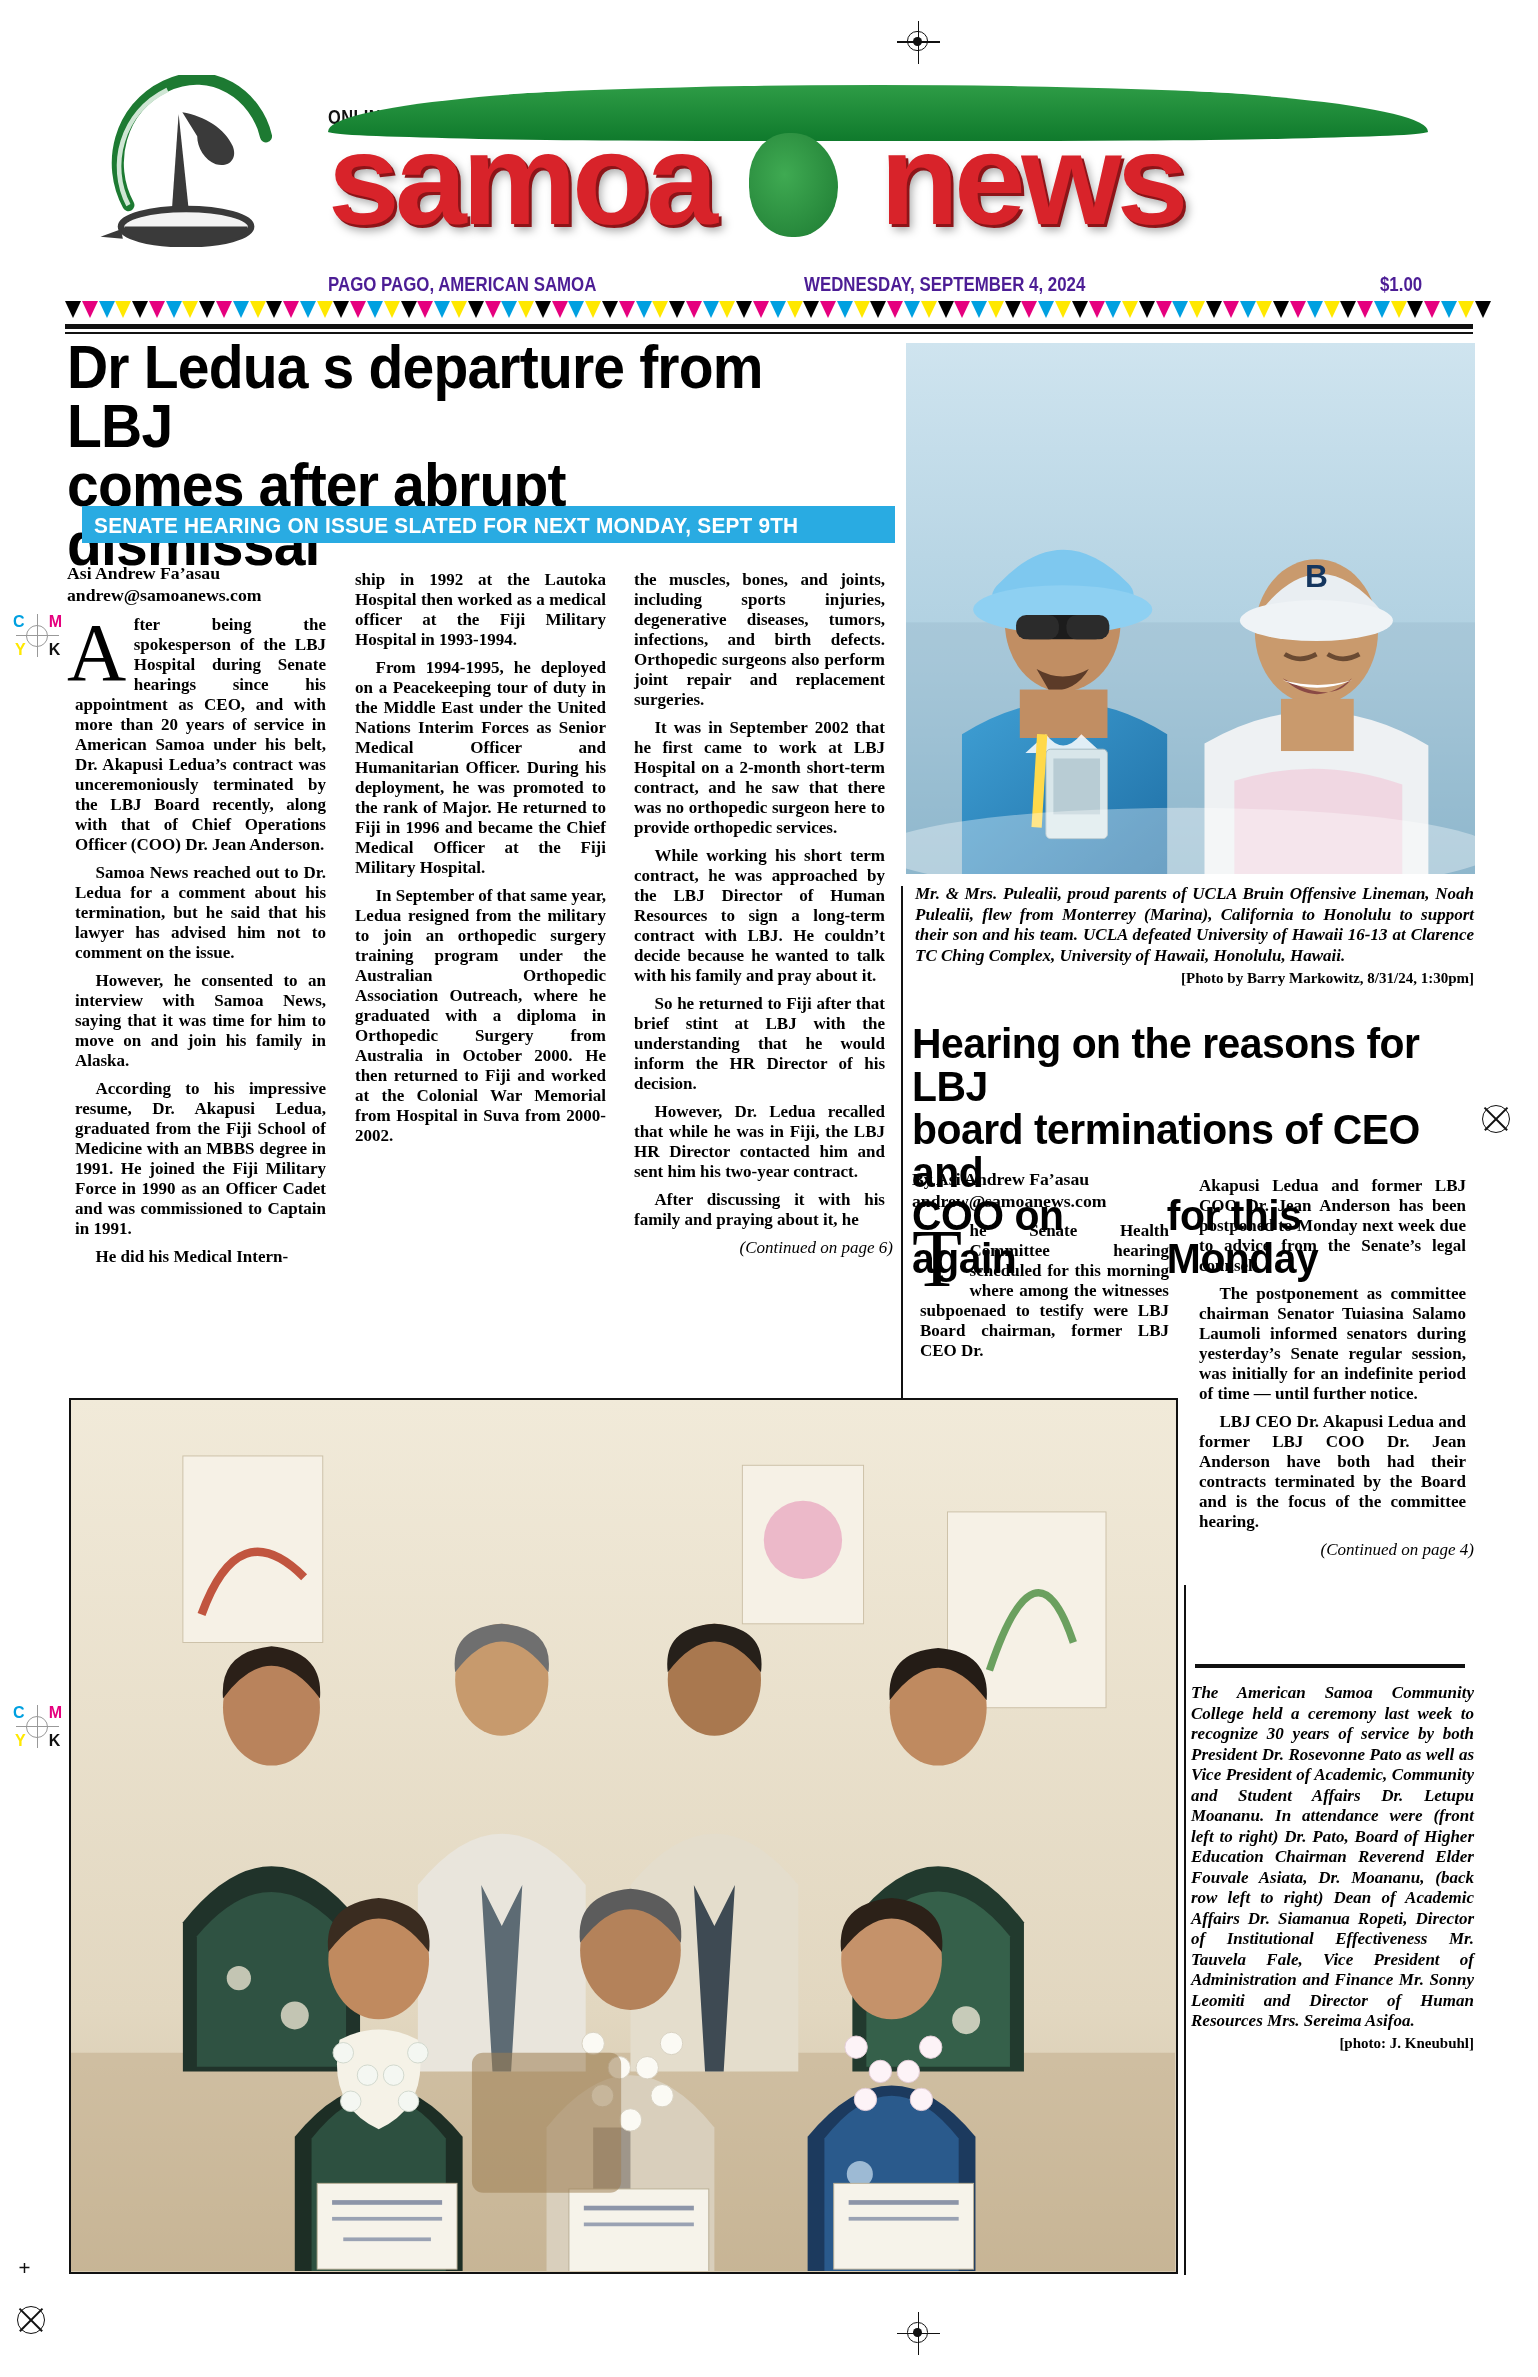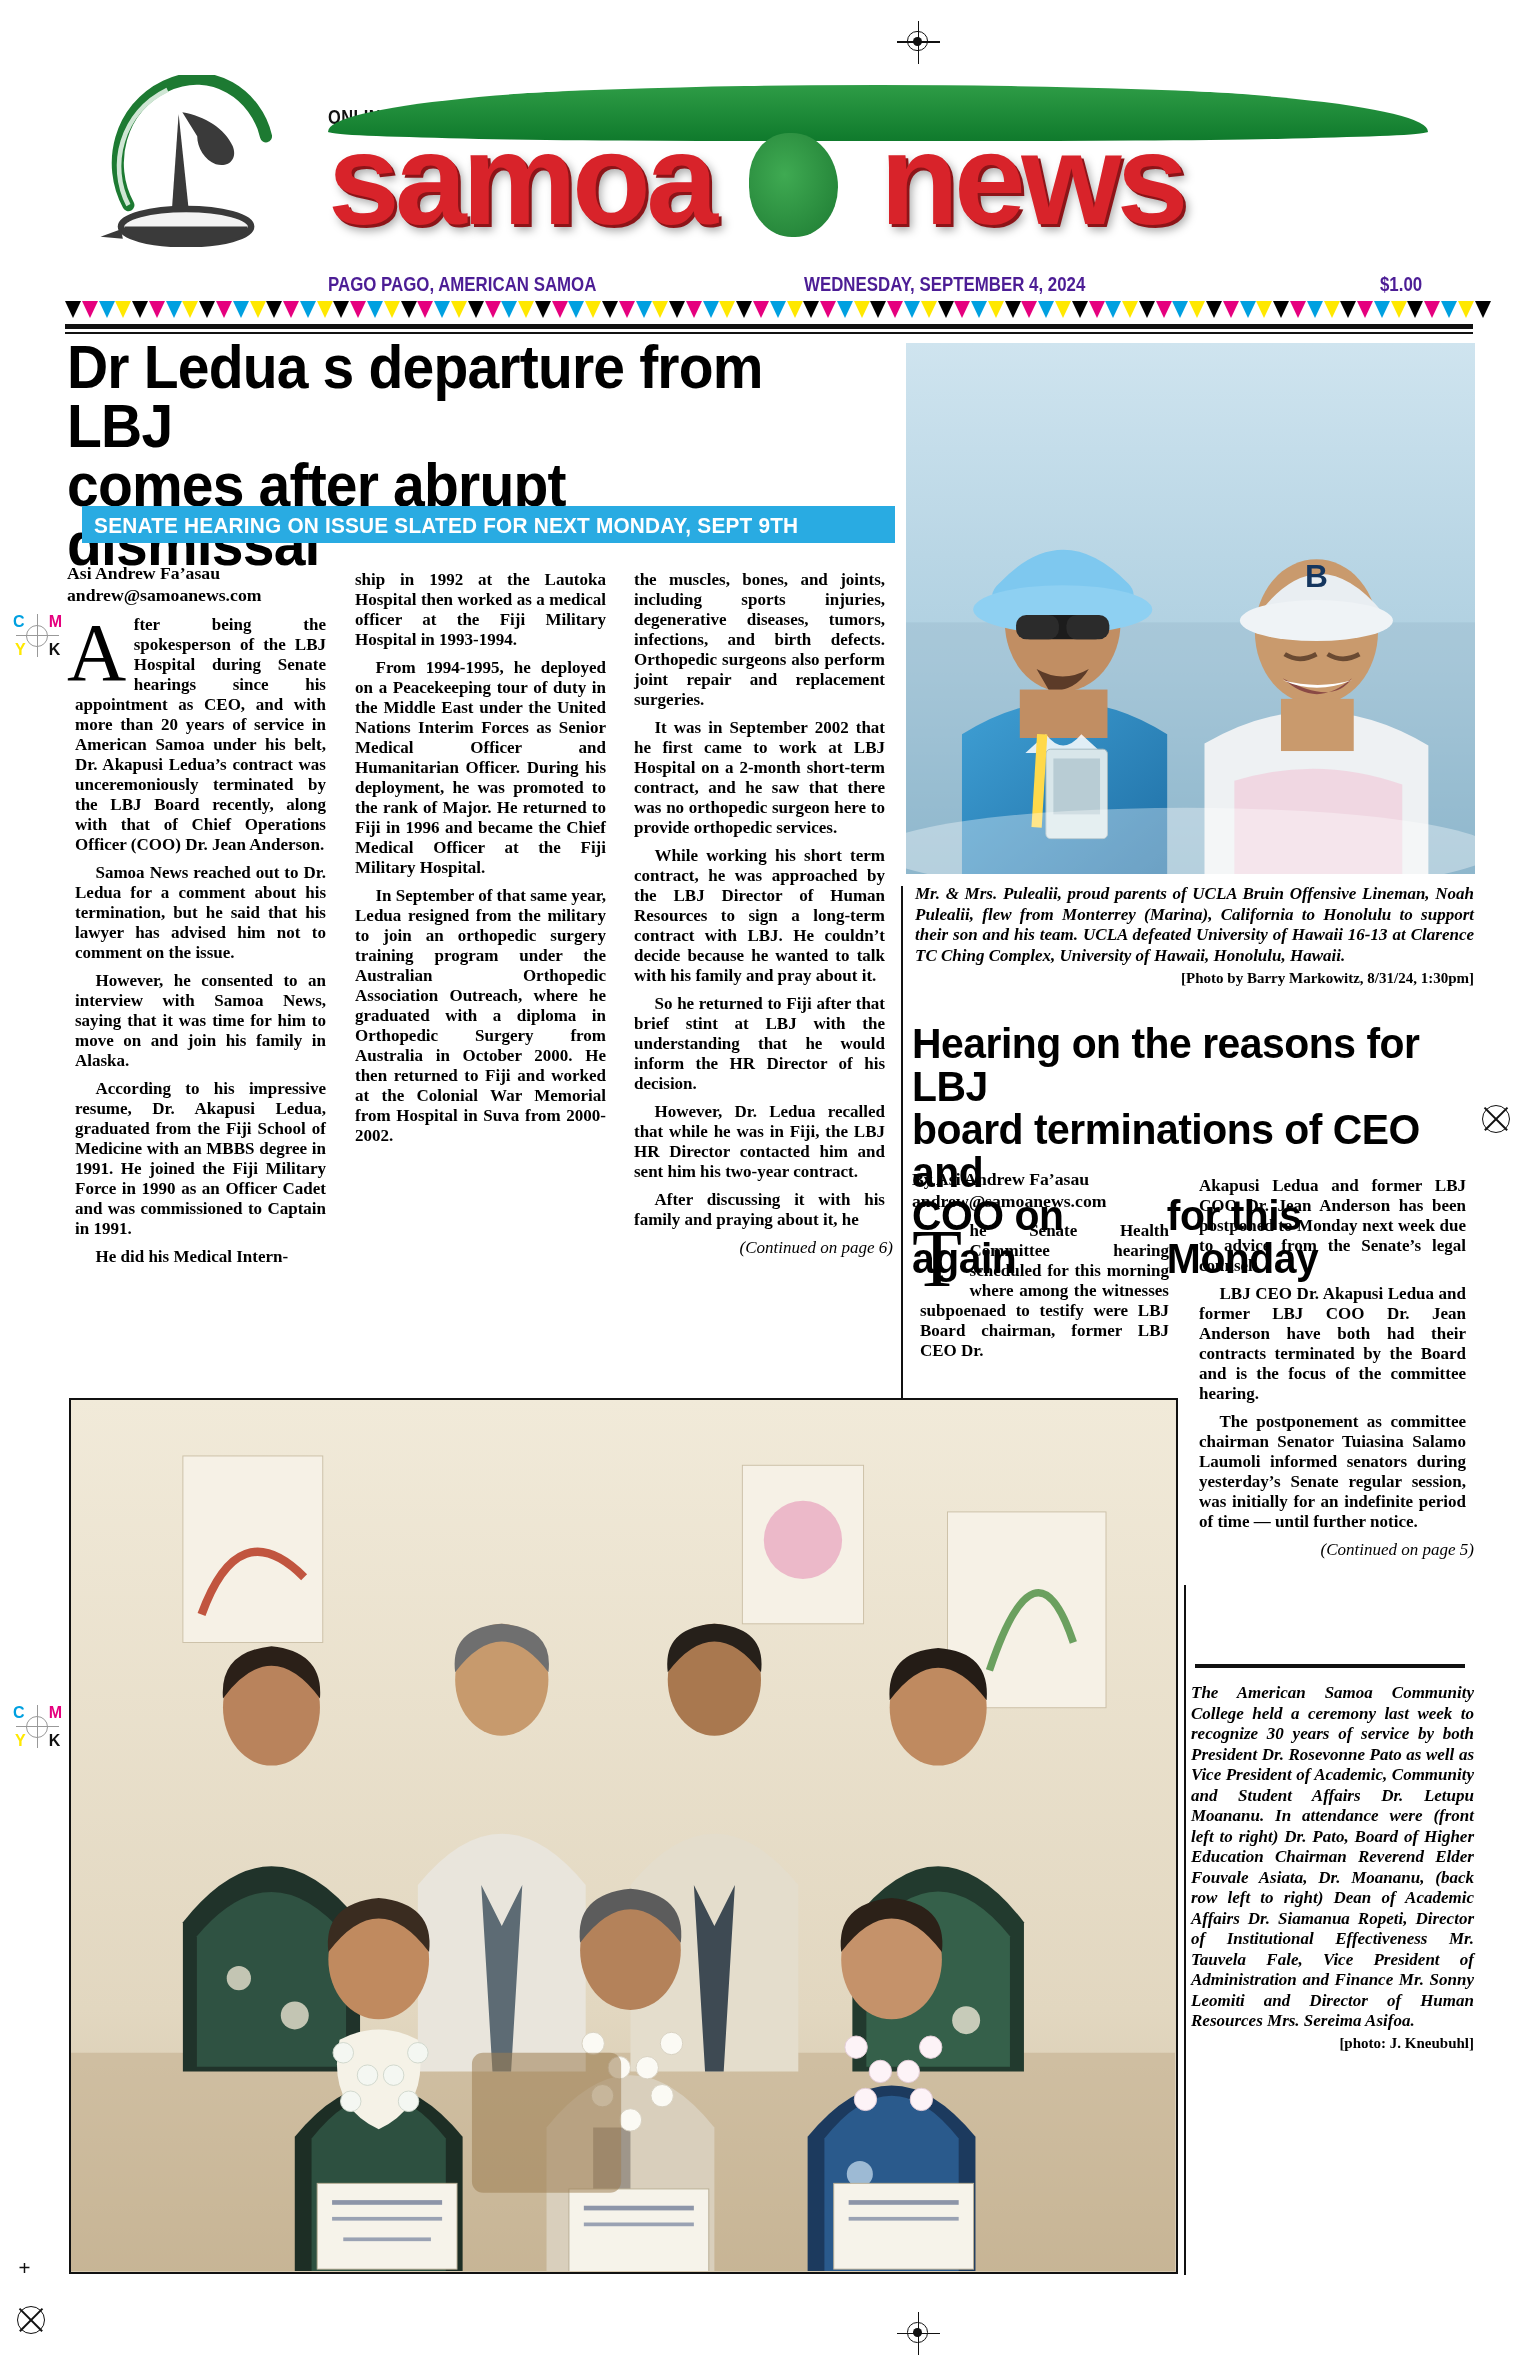--- a/index.html
+++ b/index.html
@@ -372,23 +372,23 @@
     <div class="byline">By Asi Andrew Fa’asau</div>
     <div class="byline">andrew@samoanews.com</div>
     <div class="dropcapwrap">
       <span class="dropcap">T</span>
       <p class="first">he Senate Health Committee hearing scheduled for this morning where among the witnesses subpoenaed to testify were LBJ Board chairman, former LBJ CEO Dr.</p>
     </div>
   </div>
 
   <div class="col" id="s2c2">
     <p class="first">Akapusi Ledua and former LBJ COO Dr. Jean Anderson has been postponed to Monday next week due to advice from the Senate’s legal counsel.</p>
+    <p>The postponement as committee chairman Senator Tuiasina Salamo Laumoli informed senators during yesterday’s Senate regular session, was initially for an indefinite period of time — until further notice.</p>
     <p>LBJ CEO Dr. Akapusi Ledua and former LBJ COO Dr. Jean Anderson have both had their contracts terminated by the Board and is the focus of the committee hearing.</p>
-    <p>The postponement as committee chairman Senator Tuiasina Salamo Laumoli informed senators during yesterday’s Senate regular session, was initially for an indefinite period of time — until further notice.</p>
-    <span class="contd">(Continued on page 5)</span>
+    <span class="contd">(Continued on page 4)</span>
   </div>
 
   <div class="hr-blk"></div>
 
   <div class="cap" id="cap2">
     <span>The American Samoa Community College held a ceremony last week to recognize 30 years of service by both President Dr. Rosevonne Pato as well as Vice President of Academic, Community and Student Affairs Dr. Letupu Moananu. In attendance were (front left to right) Dr. Pato, Board of Higher Education Chairman Reverend Elder Fouvale Asiata, Dr. Moananu, (back row left to right) Dean of Academic Affairs Dr. Siamanua Ropeti, Director of Institutional Effectiveness Mr. Tauvela Fale, Vice President of Administration and Finance Mr. Sonny Leomiti and Director of Human Resources Mrs. Sereima Asifoa.</span>
     <span class="credit">[photo: J. Kneubuhl]</span>
   </div>
 
   <div class="vrule" style="left:901px;top:886px;height:522px;"></div>

